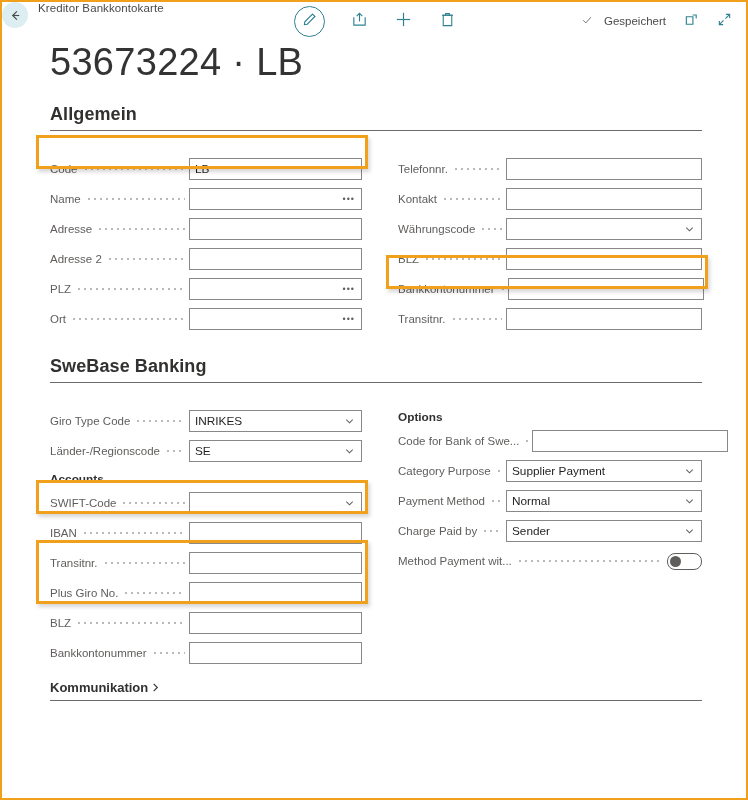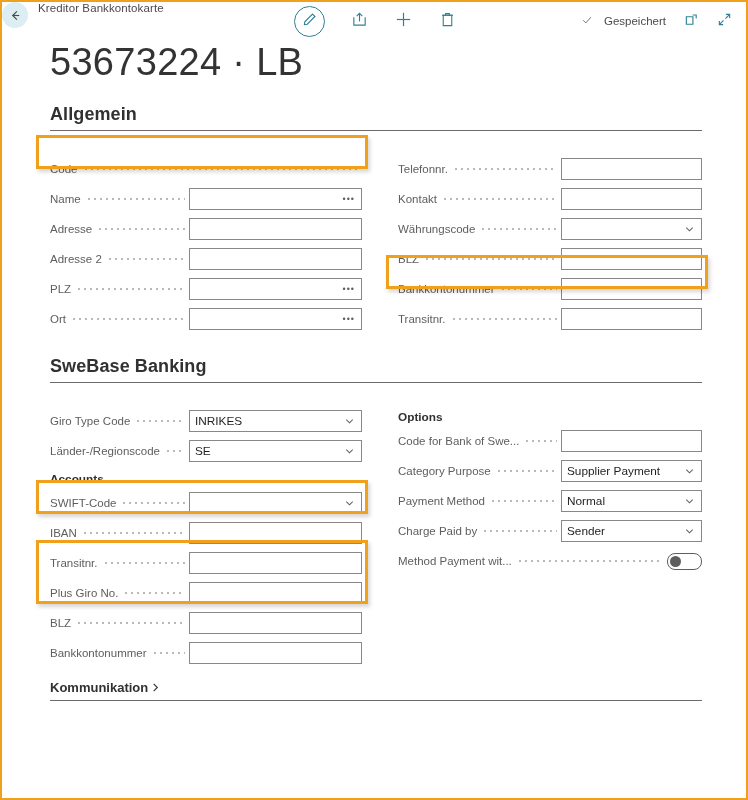--- a/index.html
+++ b/index.html
@@ -123,21 +123,21 @@
     font-size:11px;color:#605E5C;letter-spacing:1px;
     line-height:6px;
     cursor:pointer;
   }
   .fld .chev{
     position:absolute;right:6px;top:50%;
     transform:translateY(-50%);
     cursor:pointer;display:flex;
   }
   
-  .col.right .fld{width:141px;}
+  .col.right .fld{width:196px;}
 
   
   .toggle{
     width:33px;height:15px;border-radius:8px;
     border:1px solid #605E5C;background:#ffffff;
     position:relative;flex:0 0 auto;cursor:pointer;
   }
   .toggle .knob{
     position:absolute;left:2px;top:2px;
     width:11px;height:11px;border-radius:50%;
@@ -249,20 +249,23 @@
   <div class="rec-title">53673224 · LB</div>
 
   <div class="content">
 
     <div class="grp-head">Allgemein</div>
     <div class="cols">
       <div class="col left" id="c-alg-left">
           <div class="row">
             <div class="lbl">Code</div>
             <div class="leader"></div>
+            <div class="fld">
+              <span class="val">LB</span>
+            </div>
           </div>
           <div class="row">
             <div class="lbl">Name</div>
             <div class="leader"></div>
             <div class="fld">
               <span class="val"></span>
               <span class="ellipsis" style="font-size: 9px;">•••</span>
             </div>
           </div>
           <div class="row">

